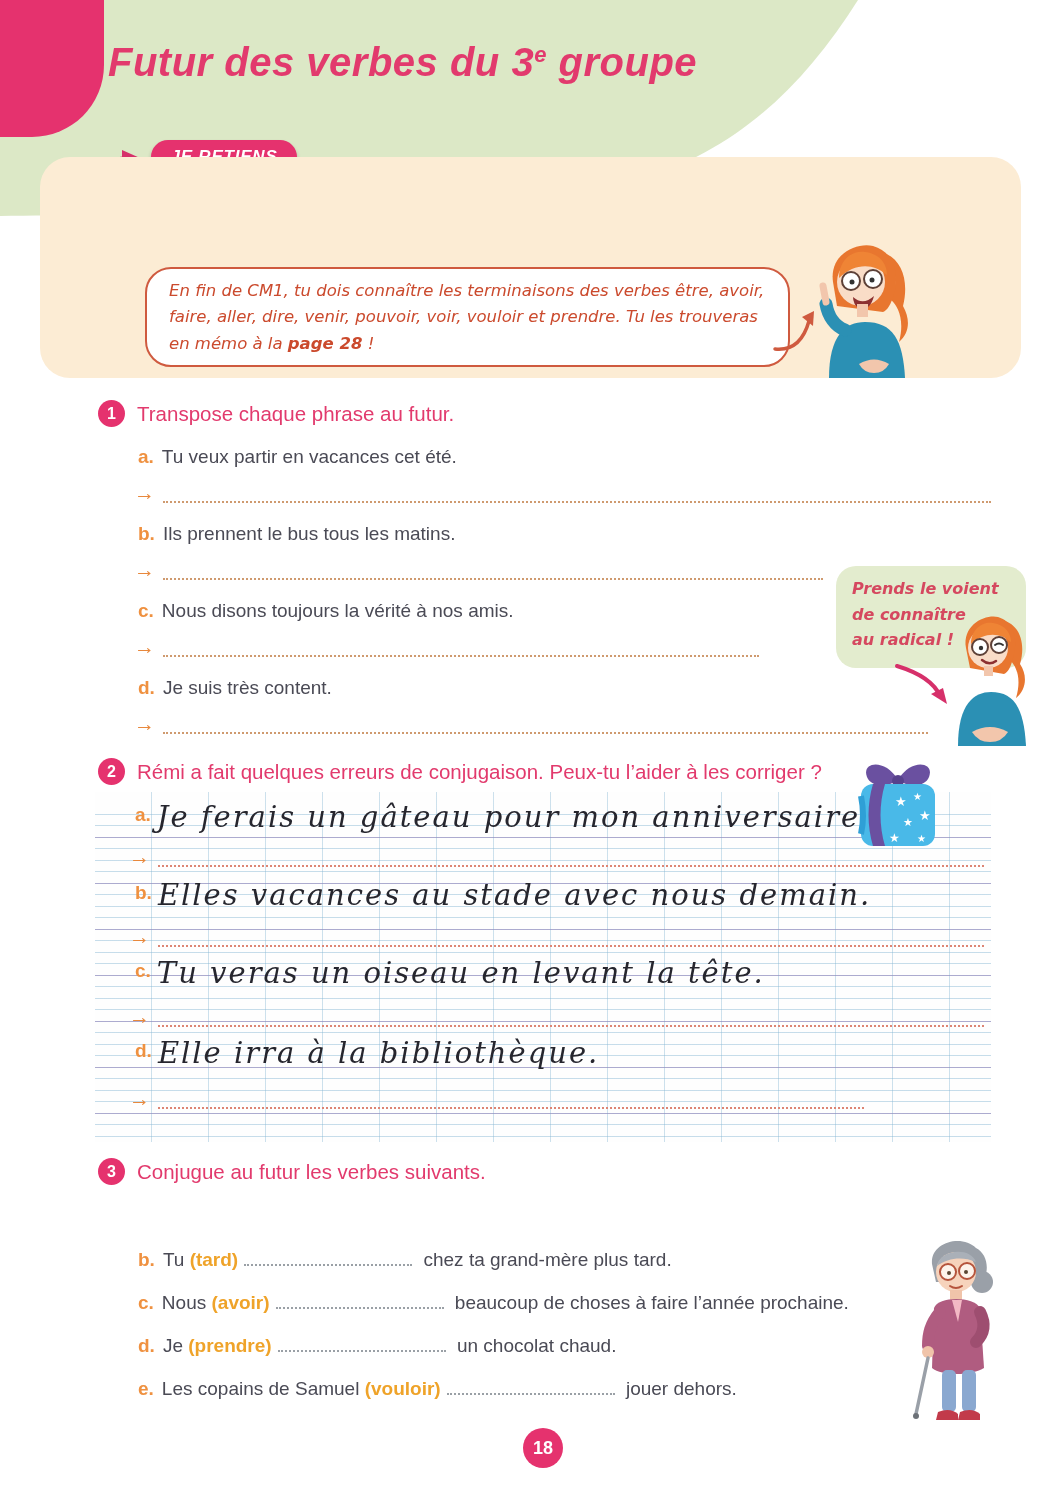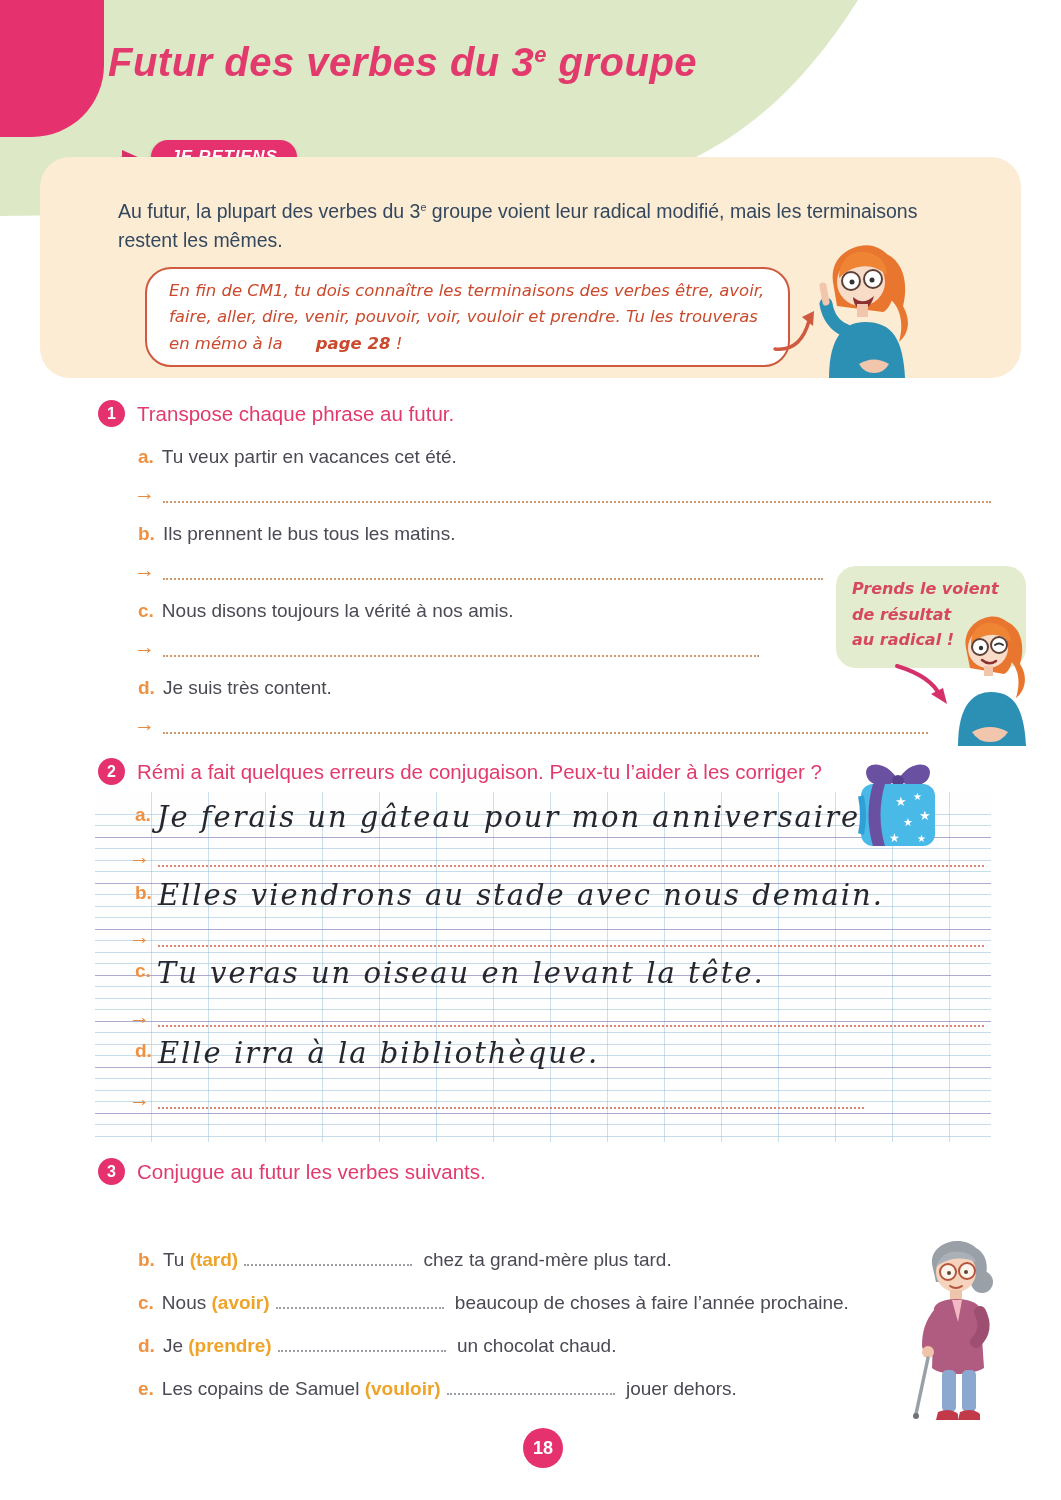--- a/index.html
+++ b/index.html
@@ -30,21 +30,21 @@
     left:118px;top:197px;width:835px;margin:0;
     font-size:19.5px;line-height:1.5;color:#33475e;
   }
   .speech-bubble{
     left:145px;top:267px;width:645px;height:100px;background:#ffffff;
     border:2.5px solid #cf5a3f;border-radius:26px;box-sizing:border-box;
     padding:9px 18px 0 22px;
     font-family:"DejaVu Sans",sans-serif;font-style:italic;
     font-size:16.5px;line-height:1.6;color:#cb4a2d;font-weight:500;
   }
-  .speech-bubble b{font-weight:700;margin-left:28px;}
+  .speech-bubble b{font-weight:700;}
 
   
   .ex{width:930px;}
   .ex-head{position:absolute;left:0;top:0;display:flex;align-items:center;gap:12px;}
   .num-badge{
     width:27px;height:27px;border-radius:50%;background:#e5326e;flex:0 0 auto;
     display:flex;align-items:center;justify-content:center;
     color:#fff;font-size:16px;font-weight:700;
   }
   .ex-title{font-size:20.5px;color:#e23a6d;font-weight:500;}
@@ -102,21 +102,20 @@
 
   <svg class="abs" style="left:60px;top:148px;width:92px;height:90px;" viewBox="0 0 92 90">
     <path d="M10,84 C2,40 22,14 70,11" fill="none" stroke="#d6306a" stroke-width="6" stroke-linecap="round"></path>
     <path d="M62,2 L80,10 L62,20 Z" fill="#d6306a"></path>
   </svg>
 
   <div class="abs retiens-badge">JE RETIENS</div>
 
   <div class="abs cream"></div>
 
-  <p class="abs intro"><span>Au futur, la plupart des verbes du 3</span><sup>e</sup><span> groupe voient leur radical modifié, mais les terminaisons restent les mêmes.</span></p>
 
   <div class="abs speech-bubble">
     <div>En fin de CM1, tu dois connaître les terminaisons des verbes être, avoir,</div>
     <div>faire, aller, dire, venir, pouvoir, voir, vouloir et prendre. Tu les trouveras</div>
     <div><span>en mémo à la </span><b>page 28</b><span> !</span></div>
   </div>
 
   <svg class="abs" style="left:772px;top:303px;width:46px;height:52px;" viewBox="0 0 46 52">
     <path d="M3,46 C22,48 32,36 37,18" fill="none" stroke="#cf5a3f" stroke-width="3.5" stroke-linecap="round"></path>
     <path d="M30,14 L42,8 L41,23 Z" fill="#cf5a3f"></path>
@@ -165,21 +164,21 @@
 
     <div class="q-row" style="top:277px;"><span class="q-letter">d.</span><span>Je suis très content.</span></div>
     <div class="a-row" style="top:313px;width:805px;">
         <span class="arrow-glyph">→</span>
         <span class="dots1" style="width:765px;"></span>
       </div>
   </div>
 
   <div class="abs tip-bubble">
     <div>Prends le voient</div>
-    <div>de résultat</div>
+    <div>de connaître</div>
     <div>au radical !</div>
   </div>
   <svg class="abs" style="left:893px;top:660px;width:58px;height:48px;z-index:3;" viewBox="0 0 58 48">
     <path d="M4,6 C30,14 42,24 47,36" fill="none" stroke="#d6306a" stroke-width="4" stroke-linecap="round"></path>
     <path d="M38,34 L54,44 L50,28 Z" fill="#d6306a"></path>
   </svg>
   <svg class="abs" style="left:950px;top:608px;width:82px;height:138px;z-index:3;" viewBox="0 0 82 138">
     <path d="M52,12 C70,16 76,36 70,56 C78,68 76,82 66,90 C72,70 66,58 60,52 C68,34 62,20 52,12Z" fill="#e8762f"></path>
     <path d="M16,40 C12,16 36,6 48,9 C62,13 68,28 64,46 C61,60 58,64 54,66 L20,60 Z" fill="#e8762f"></path>
     <circle cx="38" cy="40" r="20" fill="#f9dcc7"></circle>
@@ -201,21 +200,21 @@
     </div>
   </div>
 
   <div class="abs paper">
     <div class="cursive-row" style="top:8px;"><span class="cursive-letter">a.</span><span class="cursive-text">Je ferais un gâteau pour mon anniversaire.</span></div>
     <div class="a-row" style="top:54px;left:34px;width:860px;">
         <span class="arrow-glyph">→</span>
         <span class="dots2" style="width:826px;"></span>
       </div>
 
-    <div class="cursive-row" style="top:86px;"><span class="cursive-letter">b.</span><span class="cursive-text">Elles viendrons au stade avec nous demain.</span></div>
+    <div class="cursive-row" style="top:86px;"><span class="cursive-letter">b.</span><span class="cursive-text">Elles vacances au stade avec nous demain.</span></div>
     <div class="a-row" style="top:134px;left:34px;width:860px;">
         <span class="arrow-glyph">→</span>
         <span class="dots2" style="width:826px;"></span>
       </div>
 
     <div class="cursive-row" style="top:164px;"><span class="cursive-letter">c.</span><span class="cursive-text">Tu veras un oiseau en levant la tête.</span></div>
     <div class="a-row" style="top:214px;left:34px;width:860px;">
         <span class="arrow-glyph">→</span>
         <span class="dots2" style="width:826px;"></span>
       </div>

